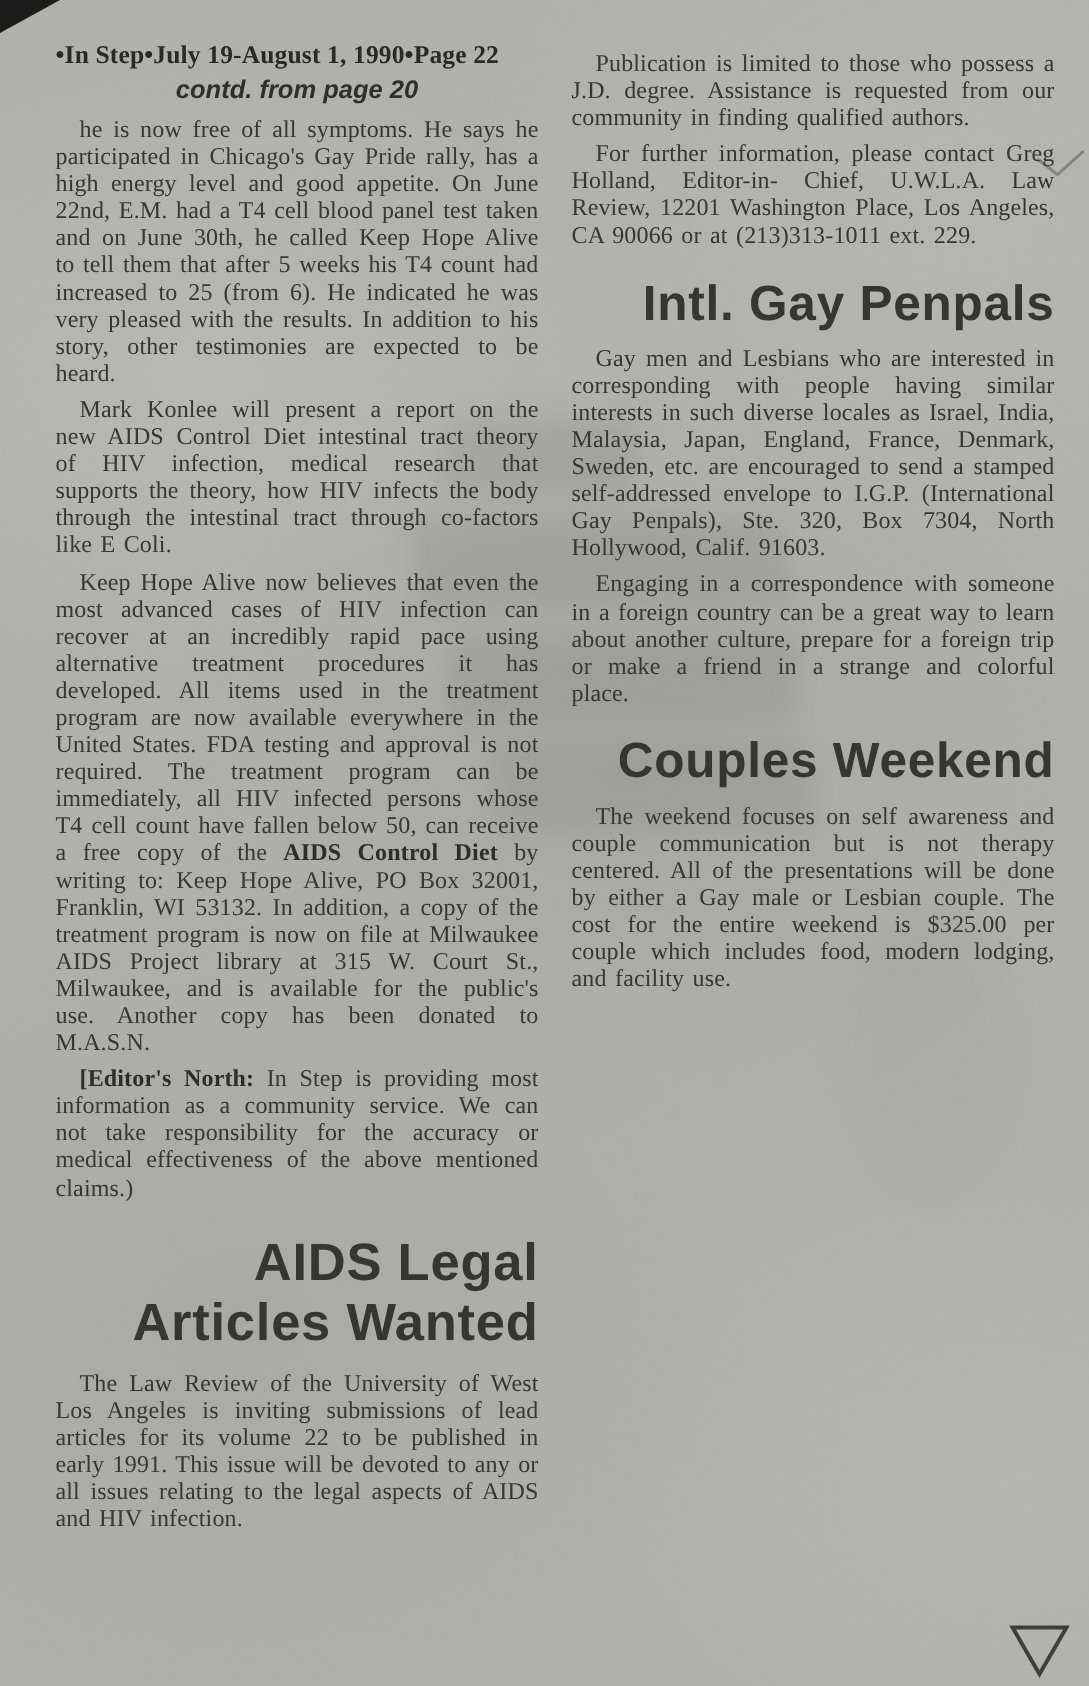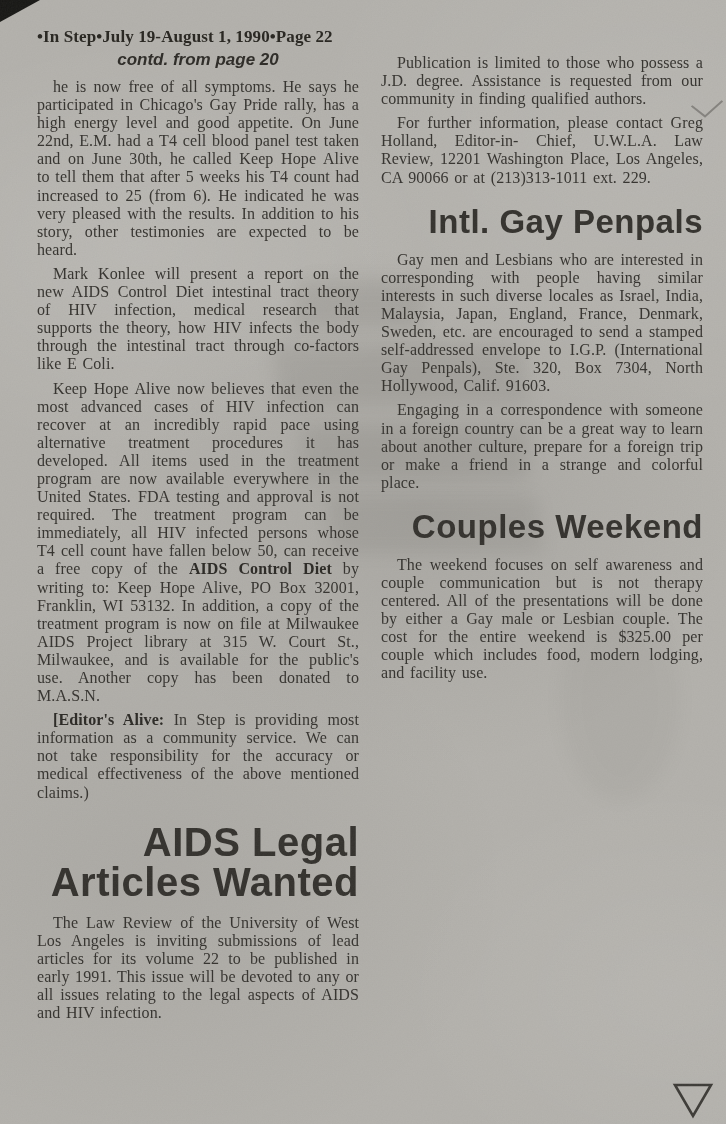--- a/index.html
+++ b/index.html
@@ -26,21 +26,21 @@
     clip-path:polygon(0 0, 100% 0, 0 100%);
   }
   .header{
     position:absolute;left:37px;top:27px;
     font-weight:bold;font-size:17px;letter-spacing:0.1px;
     color:#26241f;
     font-family:"Liberation Serif", serif;
   }
   .col{position:absolute;text-align:justify;}
   .col-left{left:37px;top:50px;width:322px;}
-  .col-right{left:381px;top:54px;width:322px;}
+  .col-right{left:381px;top:34px;width:322px;}
   .contd{
     font-family:"Liberation Sans", sans-serif;
     font-style:italic;font-weight:bold;
     font-size:17px;color:#2c2a26;
     margin:0 0 8px 0;text-align:center;
   }
   p.body{
     margin:0 0 6px 0;
     font-size:16px;line-height:18.1px;
     text-indent:16px;
@@ -50,21 +50,21 @@
   p.body b{color:#2a2824;}
   h2.headline{
     font-family:"Liberation Sans", sans-serif;
     font-weight:bold;
     color:#33312d;
     text-align:right;
     font-size:33px;line-height:38px;
     letter-spacing:0.5px;
     margin:16px 0 10px 0;
   }
-  h2.headline-left{font-size:40px;line-height:40px;margin:20px 0 12px 0;}
+  h2.headline-left{font-size:35px;line-height:40px;margin:20px 0 12px 0;}
   .end-triangle{
     position:absolute;left:672px;top:1082px;
     width:42px;height:38px;
   }
   .ghost-blob{position:absolute;pointer-events:none;background:#55534e;filter:blur(9px);}
   .gb1{left:295px;top:280px;width:130px;height:48px;opacity:0.13;transform:skewX(-8deg);}
   .gb2{left:275px;top:345px;width:250px;height:60px;opacity:0.12;transform:skewX(6deg);}
   .gb3{left:300px;top:425px;width:230px;height:55px;opacity:0.12;transform:skewX(-5deg);}
   .gb4{left:330px;top:495px;width:210px;height:58px;opacity:0.11;transform:skewX(7deg);}
   .gb5{left:560px;top:600px;width:120px;height:200px;opacity:0.05;border-radius:50%;}
@@ -85,21 +85,21 @@
   <div class="ghost-blob gb5"></div>
   <div class="mark-check"></div>
 
   <div class="header">•In Step•July 19-August 1, 1990•Page 22</div>
 
   <div class="col col-left">
     <div class="contd">contd. from page 20</div>
     <p class="body">he is now free of all symptoms. He says he participated in Chicago's Gay Pride rally, has a high energy level and good appetite. On June 22nd, E.M. had a T4 cell blood panel test taken and on June 30th, he called Keep Hope Alive to tell them that after 5 weeks his T4 count had increased to 25 (from 6). He indicated he was very pleased with the results. In addition to his story, other testimonies are expected to be heard.</p>
     <p class="body">Mark Konlee will present a report on the new AIDS Control Diet intestinal tract theory of HIV infection, medical research that supports the theory, how HIV infects the body through the intestinal tract through co-factors like E Coli.</p>
     <p class="body"><span>Keep Hope Alive now believes that even the most advanced cases of HIV infection can recover at an incredibly rapid pace using alternative treatment procedures it has developed. All items used in the treatment program are now available everywhere in the United States. FDA testing and approval is not required. The treatment program can be immediately, all HIV infected persons whose T4 cell count have fallen below 50, can receive a free copy of the </span><b>AIDS Control Diet</b><span> by writing to: Keep Hope Alive, PO Box 32001, Franklin, WI 53132. In addition, a copy of the treatment program is now on file at Milwaukee AIDS Project library at 315 W. Court St., Milwaukee, and is available for the public's use. Another copy has been donated to M.A.S.N.</span></p>
-    <p class="body"><b>[Editor's Alive:</b><span> In Step is providing most information as a community service. We can not take responsibility for the accuracy or medical effectiveness of the above mentioned claims.)</span></p>
+    <p class="body"><b>[Editor's North:</b><span> In Step is providing most information as a community service. We can not take responsibility for the accuracy or medical effectiveness of the above mentioned claims.)</span></p>
     <h2 class="headline headline-left">AIDS Legal Articles Wanted</h2>
     <p class="body">The Law Review of the University of West Los Angeles is inviting submissions of lead articles for its volume 22 to be published in early 1991. This issue will be devoted to any or all issues relating to the legal aspects of AIDS and HIV infection.</p>
   </div>
 
   <div class="col col-right">
     <p class="body">Publication is limited to those who possess a J.D. degree. Assistance is requested from our community in finding qualified authors.</p>
     <p class="body">For further information, please contact Greg Holland, Editor-in- Chief, U.W.L.A. Law Review, 12201 Washington Place, Los Angeles, CA 90066 or at (213)313-1011 ext. 229.</p>
     <h2 class="headline">Intl. Gay Penpals</h2>
     <p class="body">Gay men and Lesbians who are interested in corresponding with people having similar interests in such diverse locales as Israel, India, Malaysia, Japan, England, France, Denmark, Sweden, etc. are encouraged to send a stamped self-addressed envelope to I.G.P. (International Gay Penpals), Ste. 320, Box 7304, North Hollywood, Calif. 91603.</p>
     <p class="body">Engaging in a correspondence with someone in a foreign country can be a great way to learn about another culture, prepare for a foreign trip or make a friend in a strange and colorful place.</p>

